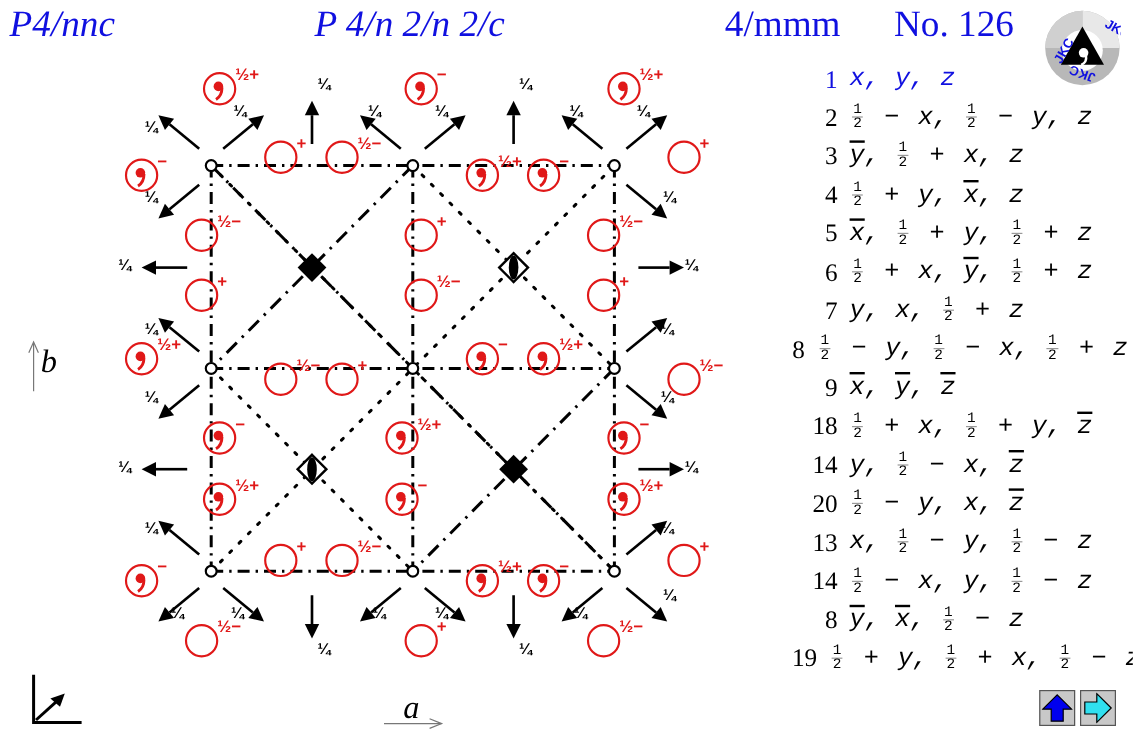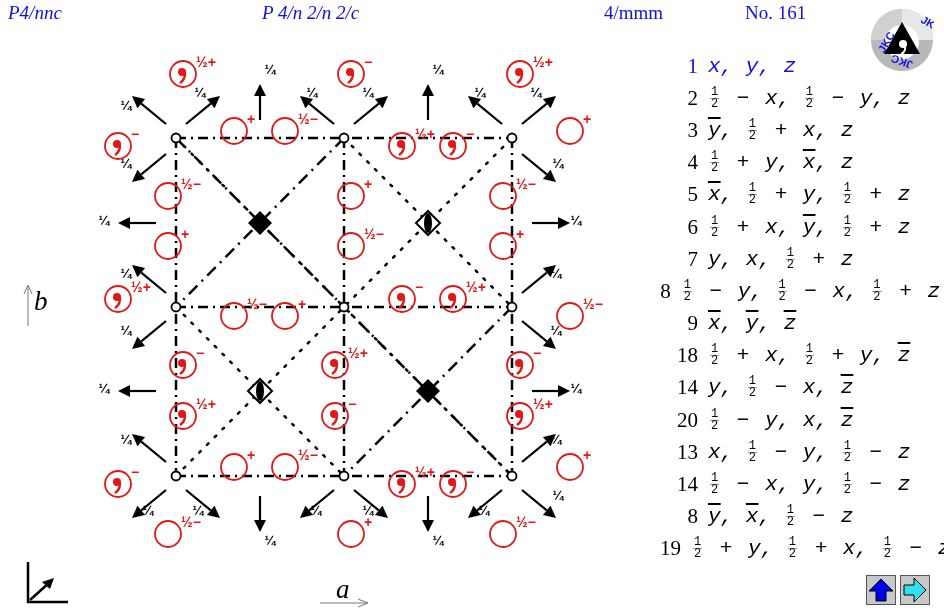--- a/index.html
+++ b/index.html
@@ -1,17 +1,17 @@
 <!DOCTYPE html>
 <html><head>
 <meta charset="utf-8">
 <style>
   html, body { margin:0; padding:0; background:#ffffff; }
   body { width:944px; height:616px; position:relative; overflow:hidden; font-family:"Liberation Serif", serif; }
-  .hdr { position:absolute; top:2px; color:#1010e0; font-size:19px; font-family:"Liberation Serif", serif; white-space:nowrap; }
+  .hdr { position:absolute; top:2px; color:#1010e0; font-size:31px; font-family:"Liberation Serif", serif; white-space:nowrap; }
   .hdr i { font-style:italic; }
   #hm { left:8px; }
   #full { left:262px;font-family:Liberation Serif, serif; }
   #pg { left:604px; }
   #num { left:745px; }
   #logo { position:absolute; left:870px; top:8px; width:64px; height:64px; }
   #diagram { position:absolute; left:0; top:0; width:944px; height:616px; }
   #ops { position:absolute; left:660px; top:50px; width:280px; }
   .op { position:relative; height:32.2px; font-size:21px; color:#000; white-space:nowrap; display:flex; align-items:center; }
   .op .n { display:inline-block; width:38px; text-align:right; margin-right:10px; font-family:"Liberation Serif", serif; }
@@ -29,21 +29,21 @@
   #corner-axes { position:absolute; left:26px; top:562px; }
 </style>
 </head>
 <body>
 
 <div class="hdr" id="hm">
   <i>P</i><i style="font-style:italic">4/nnc</i>
 </div>
 <div class="hdr" id="full"><i>P 4/n 2/n 2/c</i></div>
 <div class="hdr" id="pg"><span>4/mmm</span></div>
-<div class="hdr" id="num">No. 161</div>
+<div class="hdr" id="num">No. 126</div>
 
 <svg id="logo" viewBox="0 0 64 64">
   <circle cx="32" cy="32" r="31" fill="#b8b8b8"></circle>
   <path d="M32 1 A31 31 0 0 1 63 32 L32 32 Z" fill="#e8e8e8"></path>
   <path d="M1 32 A31 31 0 0 1 32 1 L32 32 Z" fill="#d0d0d0"></path>
   <circle cx="32" cy="34" r="17" fill="#ffffff"></circle>
   <polygon points="32,14 50,46 14,46" fill="#000"></polygon>
   <circle cx="33" cy="36" r="4" fill="#fff"></circle>
   <path d="M35 38 Q36 44 31 46" stroke="#fff" stroke-width="2" fill="none"></path>
   <text x="50" y="14" font-family="Liberation Sans, sans-serif" font-size="11" font-weight="bold" fill="#1010e0" transform="rotate(30 50 14)">JKC</text>

